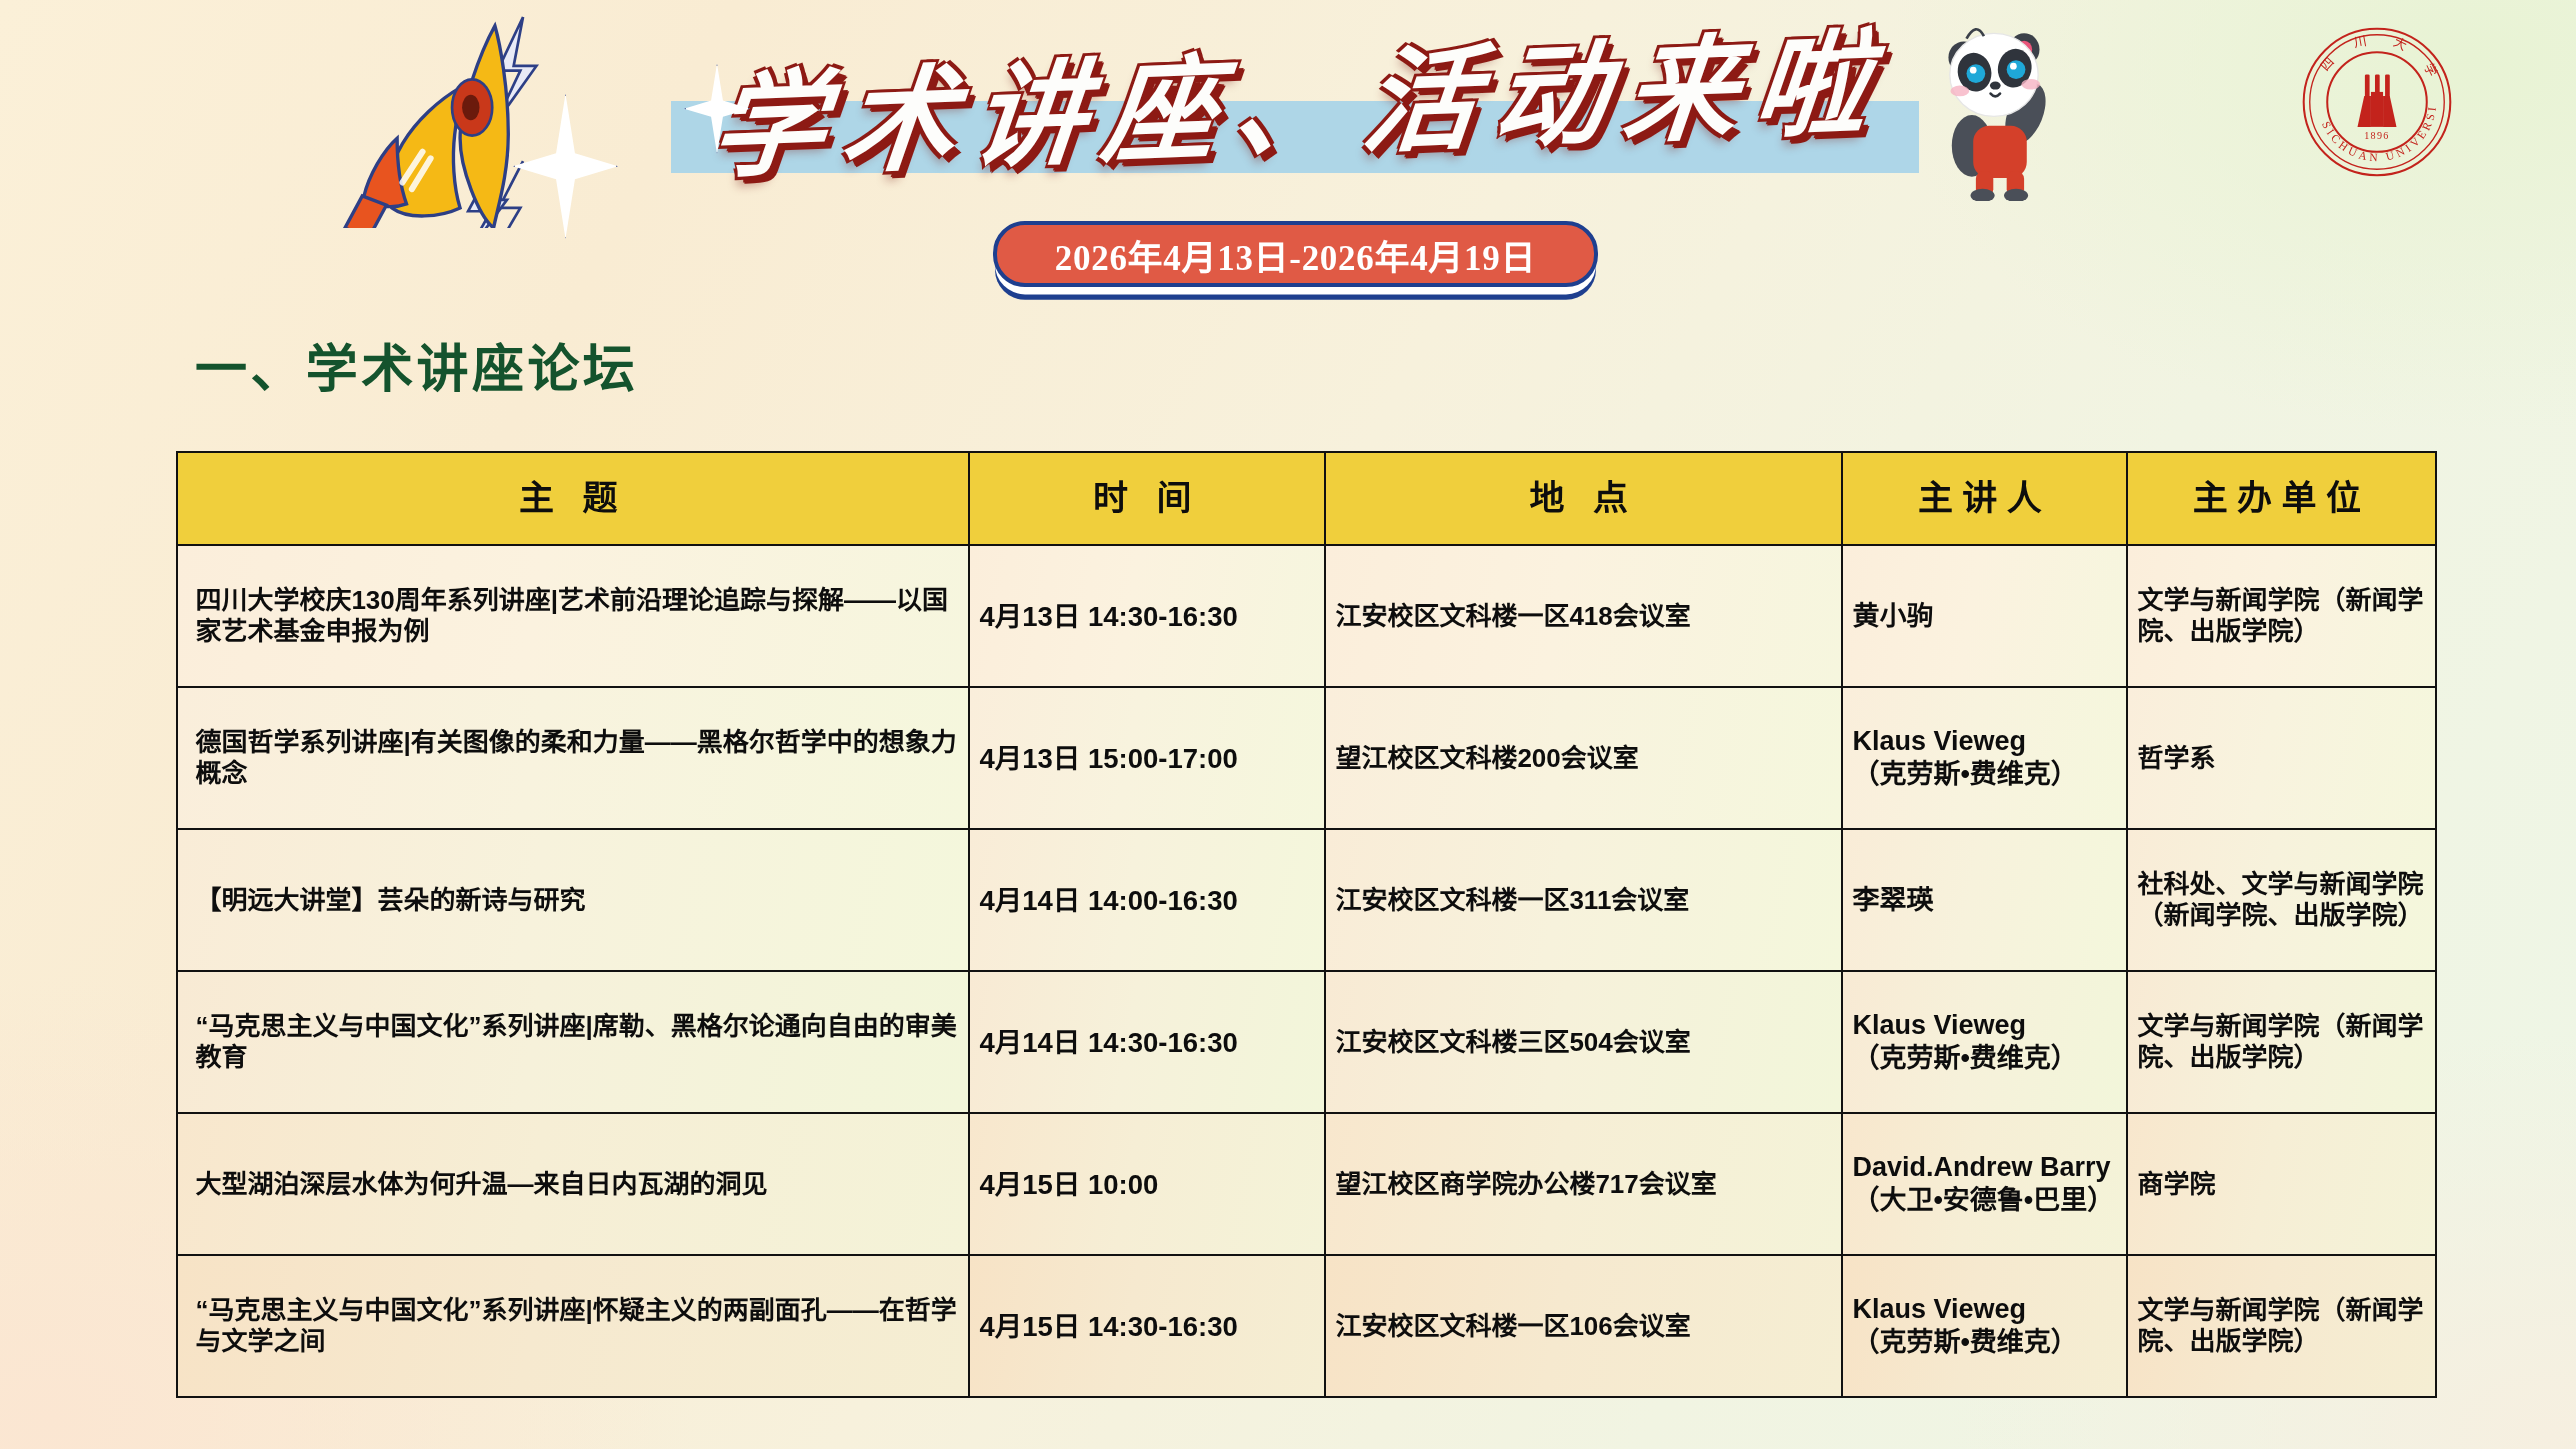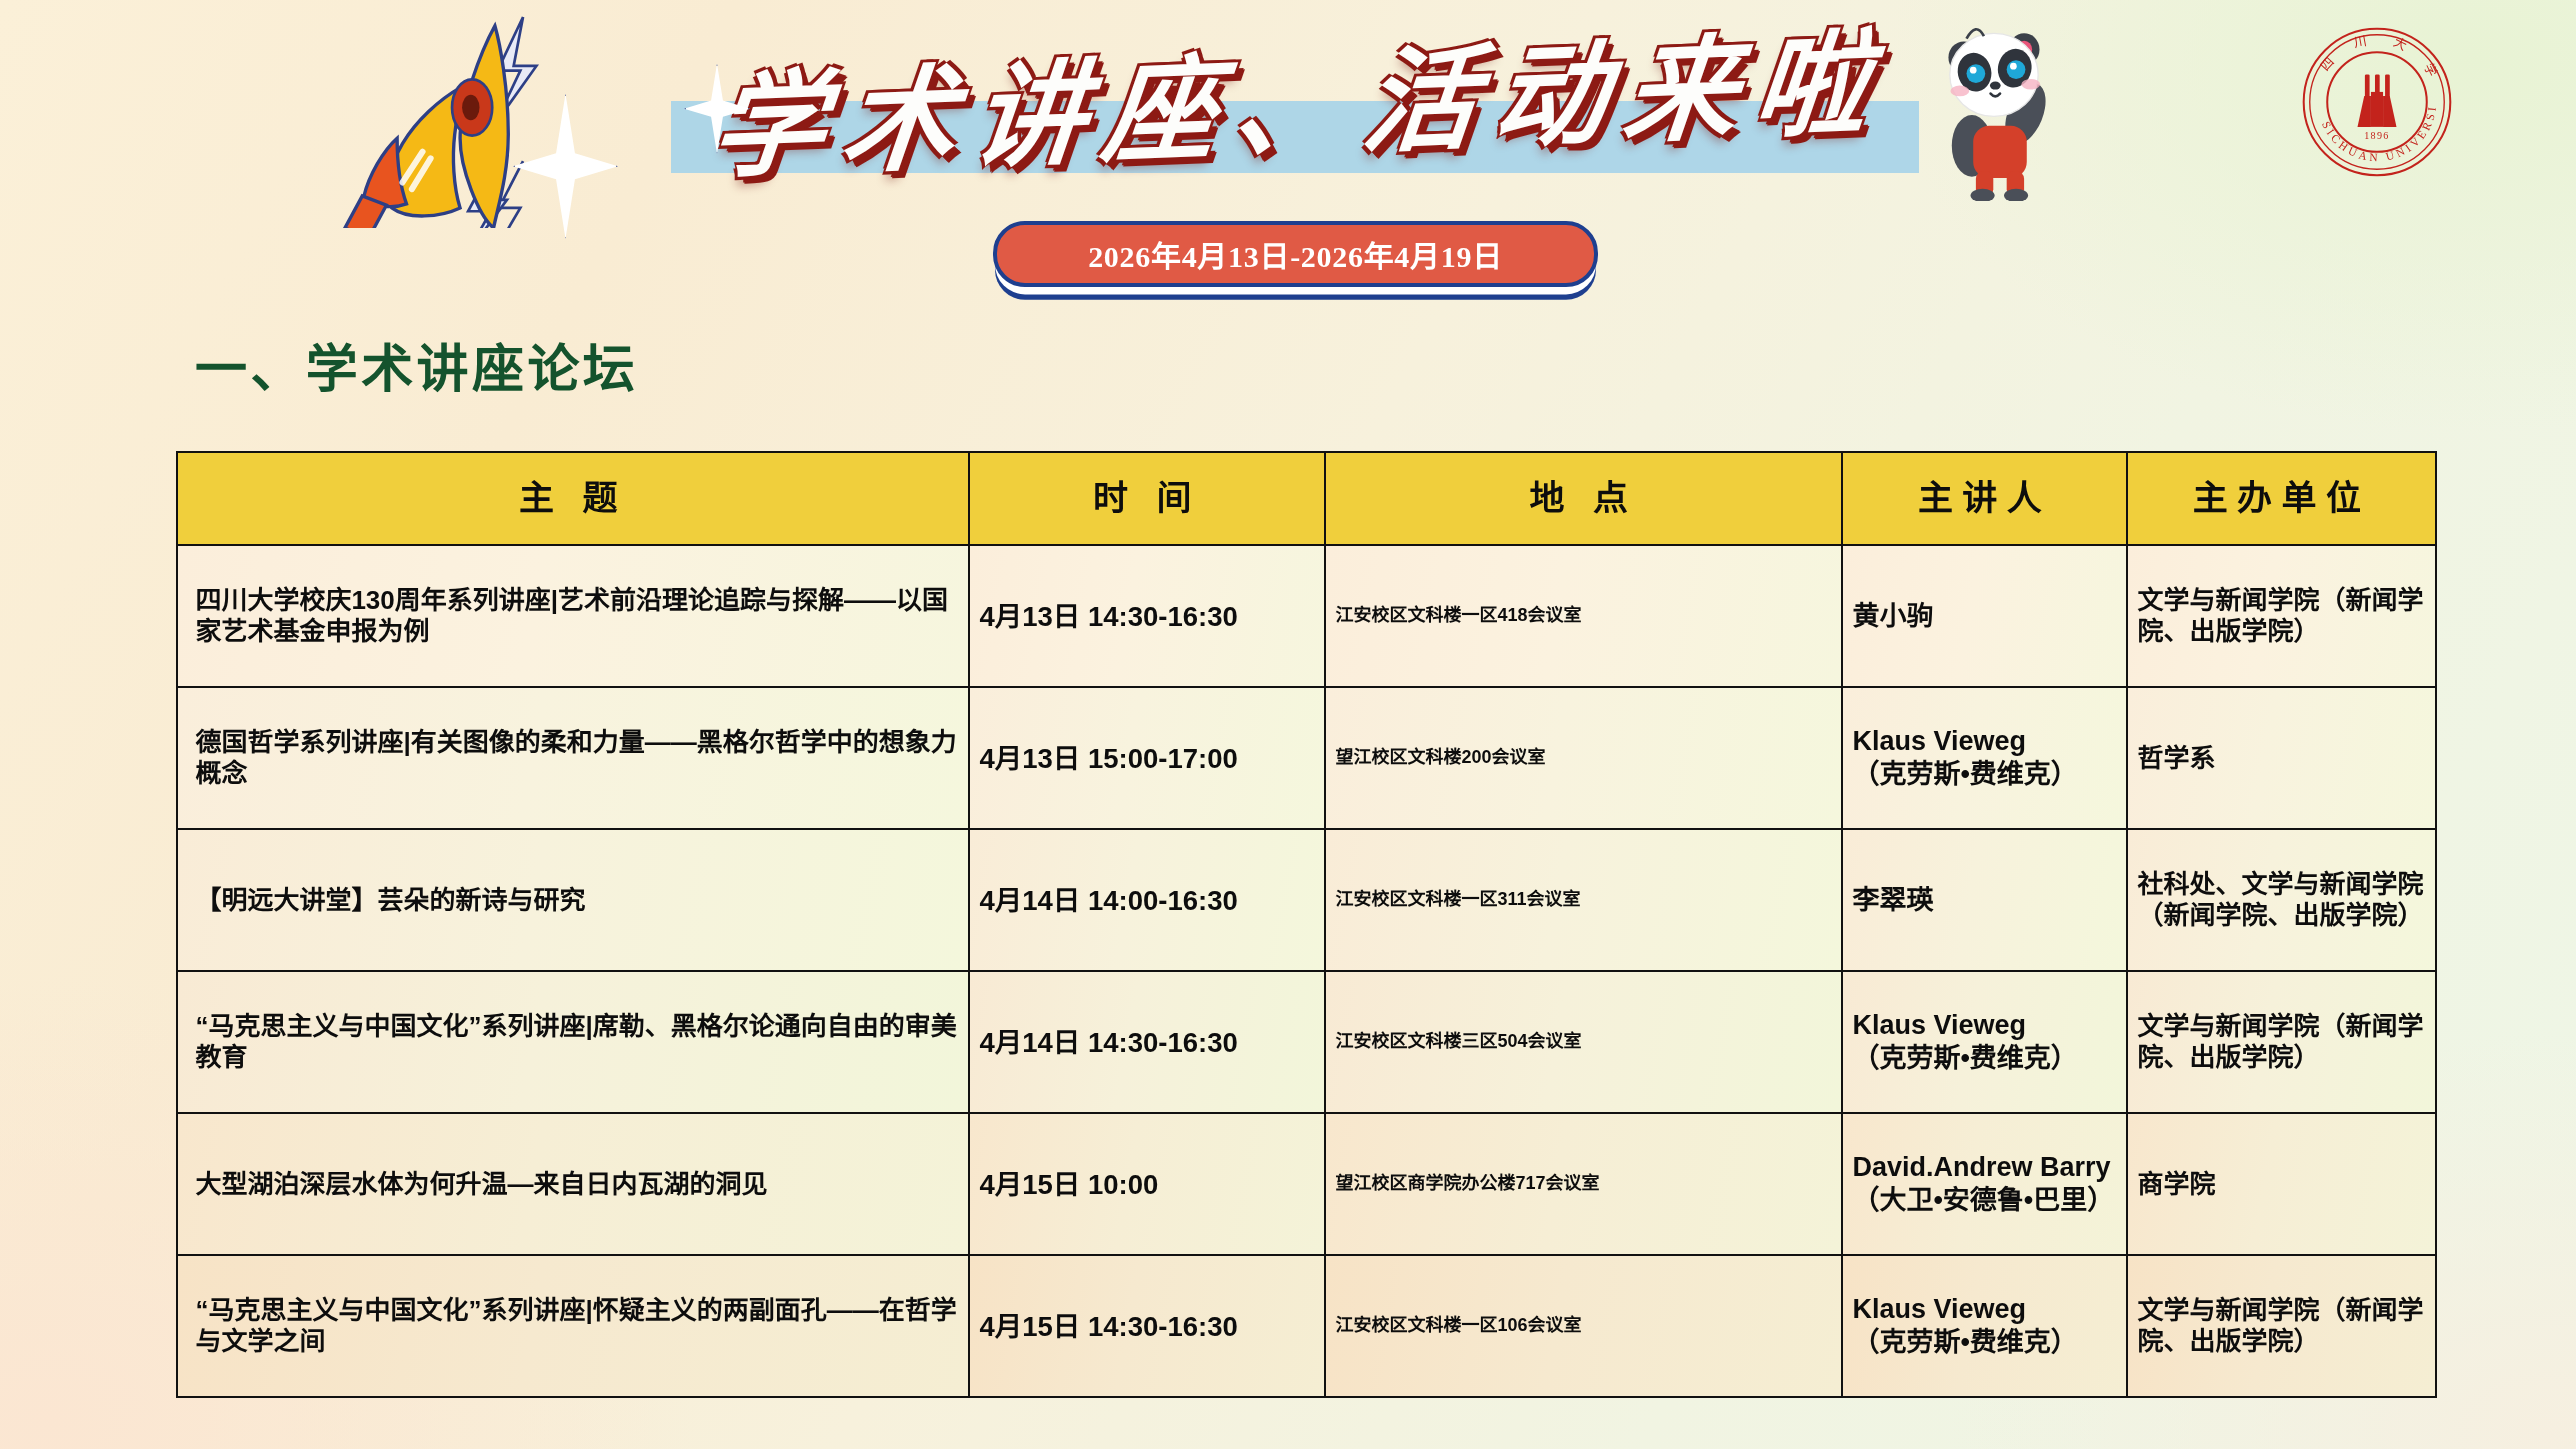--- a/index.html
+++ b/index.html
@@ -36,21 +36,21 @@
   }
 
   .date-badge{
     position:absolute;left:993px;top:221px;width:597px;height:58px;
     background:#e05a45;border:4.7px solid #1e3f8f;border-radius:32px;
     box-shadow:0 9.4px 0 -2px #fff, 0 14.8px 0 -2px #1e3f8f;
     display:flex;align-items:center;justify-content:center;
   }
   .date-badge span{
     font-family:"Liberation Serif","DejaVu Serif",serif;
-    font-size:30px;font-weight:700;color:#fff;letter-spacing:0.7px;white-space:nowrap;
+    font-size:35px;font-weight:700;color:#fff;letter-spacing:0.7px;white-space:nowrap;
   }
 
   
   .megaphone{position:absolute;left:322px;top:6.7px;width:315px;height:221px;}
   .spark{position:absolute;}
   .spark i{
     display:block;width:100%;height:100%;
     background:#fff;border:2.7px solid #2d3f86;
     clip-path:polygon(50% 0,59% 41%,100% 50%,59% 59%,50% 100%,41% 59%,0 50%,41% 41%);
   }
@@ -80,21 +80,21 @@
     padding:6.7px 9.4px;line-height:1.22;
   }
   thead th{
     background:#f0cf3c;height:78px;
     font-size:35px;letter-spacing:9.4px;
   }
   tbody td{font-size:26px;}
   tbody tr{height:142px;}
   td.topic{font-size:26px;padding-left:17.4px;padding-right:2px;}
   td.time{font-size:27.5px;white-space:nowrap;margin-top:20px;}
-  td.place{font-size:18px;}
+  td.place{font-size:26px;}
   td.speaker{font-size:27px;}
   td.org{font-size:26px;}
 
   col.c-topic{width:792px;}
   col.c-time{width:356px;}
   col.c-place{width:517px;}
   col.c-speaker{width:285px;}
   col.c-org{width:309px;}
 
   

